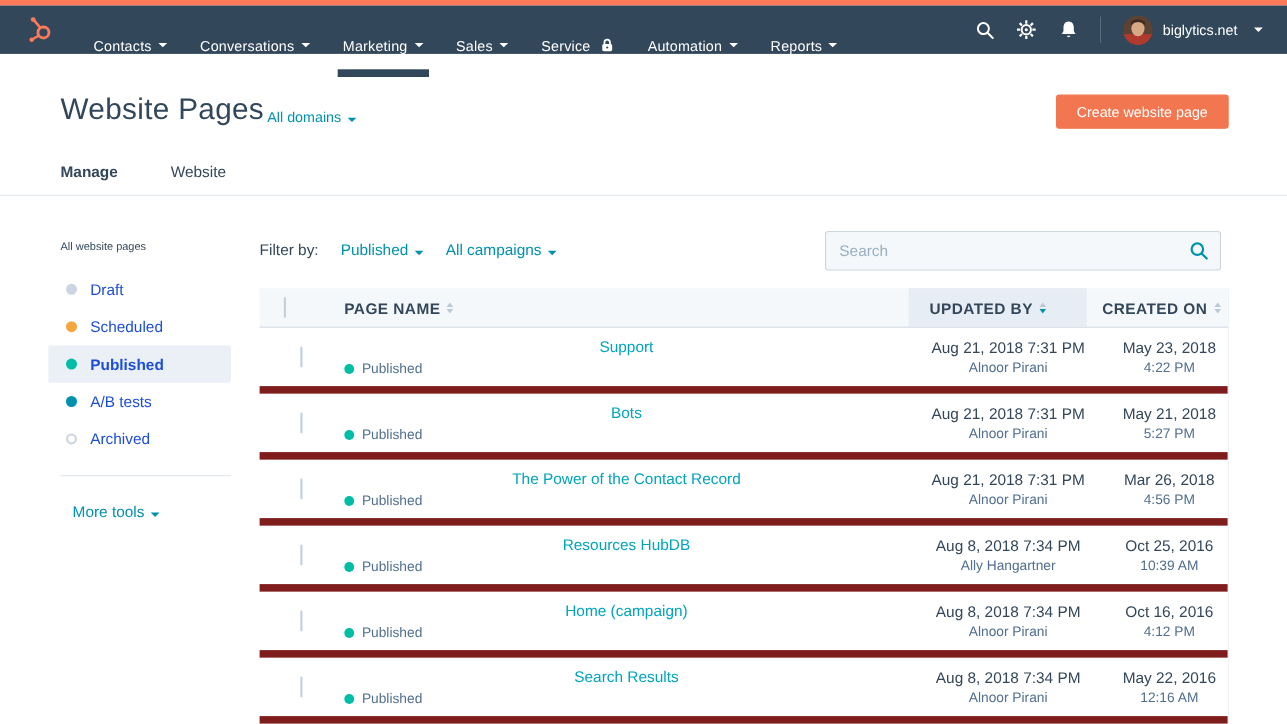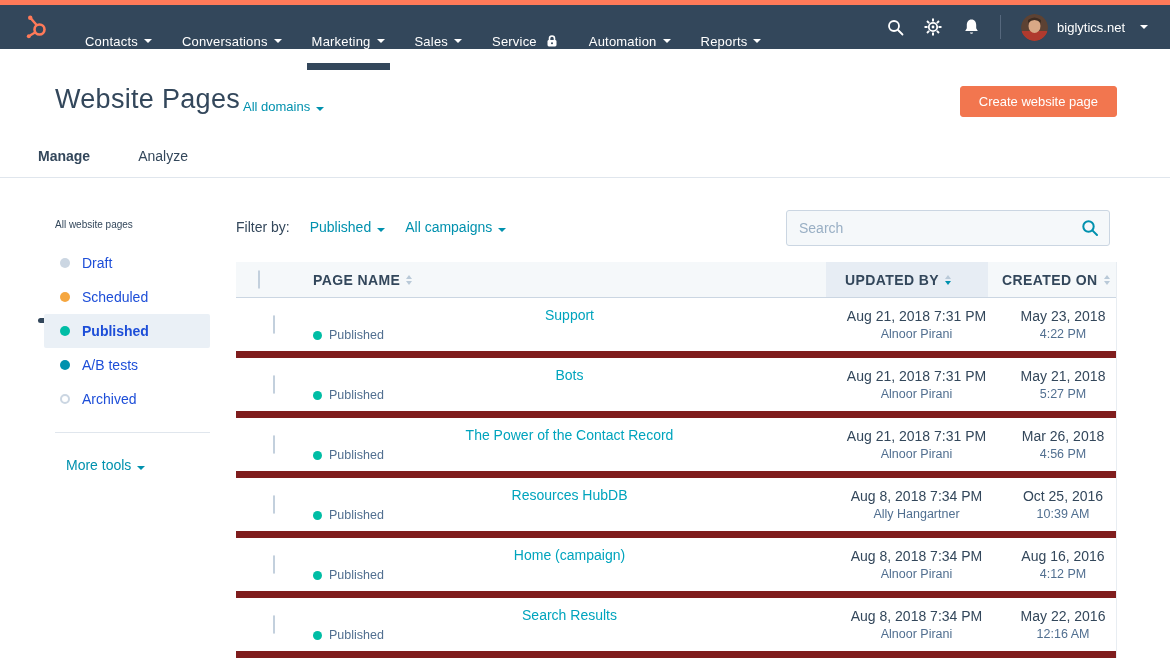--- a/index.html
+++ b/index.html
@@ -21,42 +21,42 @@
   .account { display:flex; align-items:center; gap:9px; cursor:pointer; }
   .avatar { width:27px; height:27px; border-radius:50%; overflow:hidden; flex:none; }
   .account-name { font-size:13px; font-weight:500; }
 
   
   .page-title { position:absolute; left:55px; top:84px; font-size:27px; font-weight:400; color:#33475b; letter-spacing:.3px; }
   .domain-filter { position:absolute; left:243px; top:99px; font-size:13px; font-weight:500; color:#0091ae; cursor:pointer; }
   .create-btn { position:absolute; right:53px; top:86px; height:31px; padding:0 18px; background:#f2764f; border:1px solid #f2764f; border-radius:3px; color:#fff; font-size:13px; font-weight:500; font-family:"Liberation Sans",sans-serif; cursor:pointer; }
 
   
-  .tabs { position:absolute; left:38px; top:148px; display:flex; gap:48px; }
+  .tabs { position:absolute; left:55px; top:148px; display:flex; gap:48px; }
   .tab { font-size:14px; color:#33475b; cursor:pointer; padding-bottom:14px; }
   .tab.active { font-weight:700; }
   .tab-underline { position:absolute; left:0px; top:170px; width:90px; height:5px; background:#33475b; border-radius:3px; }
   .tabs-divider { position:absolute; left:0; right:0; top:177px; height:1px; background:#e0e6ed; }
 
   
   .sidebar { position:absolute; left:44px; top:219px; width:166px; }
   .sidebar-heading { padding-left:11px; font-size:10px; color:#33475b; }
   .sidebar-list { margin-top:16px; }
   .sidebar-item { display:flex; align-items:center; gap:12px; height:34px; padding-left:16px; font-size:14px; color:#1d4ed8; cursor:pointer; border-radius:2px; }
   .sidebar-item.active { background:#eaf0f6; font-weight:700; }
   .dot { width:10px; height:10px; border-radius:50%; flex:none; }
   .dot.hollow { background:#fff; border:2px solid #cbd6e2; }
   .sidebar-divider { margin:16px 0 0 11px; width:155px; height:1px; background:#e0e6ed; }
   .more-tools { margin:24px 0 0 22px; font-size:14px; font-weight:500; color:#0091ae; cursor:pointer; }
 
   
   .filter-row { position:absolute; left:236px; top:219px; display:flex; gap:20px; }
   .filter-label { font-size:14px; color:#33475b; }
   .filter-dd { font-size:14px; font-weight:500; color:#0091ae; cursor:pointer; }
-  .search-wrap { position:absolute; left:786px; top:210px; width:324px; height:36px; }
+  .search-wrap { position:absolute; left:750px; top:210px; width:360px; height:36px; }
   .search-input { width:100%; height:100%; background:#f5f8fa; border:1px solid #cbd6e2; border-radius:3px; padding:0 38px 0 12px; font-size:14px; color:#33475b; font-family:"Liberation Sans",sans-serif; }
   .search-input::placeholder { color:#99afc4; }
   .search-icon { position:absolute; right:11px; top:9px; width:18px; height:18px; cursor:pointer; }
 
   
   .table { position:absolute; left:236px; top:262px; width:881px; border-right:1px solid #e8edf2; }
   .thead { display:grid; grid-template-columns:54px 536px 162px auto; height:36px; background:#f5f8fa; border-bottom:1px solid #cbd6e2; align-items:center; }
   .th { display:flex; align-items:center; gap:6px; font-size:14px; font-weight:700; color:#33475b; letter-spacing:.4px; cursor:pointer; height:100%; }
   .th-name { padding-left:23px; }
   .th-updated { padding-left:19px; background:#e7edf4; }
@@ -180,21 +180,21 @@
       </div>
     </div>
   </div>
 
   <div class="page-title">Website Pages</div>
   <div class="domain-filter"><span>All domains</span><span class="caret"></span></div>
   <button class="create-btn">Create website page</button>
 
   <div class="tabs">
     <div class="tab active">Manage</div>
-    <div class="tab">Analyze</div>
+    <div class="tab">Website</div>
     <div class="tab-underline"></div>
   </div>
   <div class="tabs-divider"></div>
 
   <div class="sidebar">
     <div class="sidebar-heading">All website pages</div>
     <div class="sidebar-list">
       <div class="sidebar-item">
         <span class="dot" style="background-color: rgb(203, 214, 226);"></span>
         <span>Draft</span>
@@ -345,21 +345,21 @@
         <span class="status-line">
             <span class="status-dot" style="background-color: rgb(0, 189, 165);"></span>
             <span class="status-text">Published</span>
           </span>
       </div>
       <div class="cell-updated">
         <div class="cell-main">Aug 8, 2018 7:34 PM</div>
         <div class="cell-sub">Alnoor Pirani</div>
       </div>
       <div class="cell-created">
-        <div class="cell-main">Aug 16, 2016</div>
+        <div class="cell-main">Oct 16, 2016</div>
         <div class="cell-sub">4:12 PM</div>
       </div>
     </div>
 
     <div class="row">
       <div><span class="checkbox"></span></div>
       <div class="cell-name">
         <span class="page-link">Search Results</span>
         <span class="status-line">
             <span class="status-dot" style="background-color: rgb(0, 189, 165);"></span>

